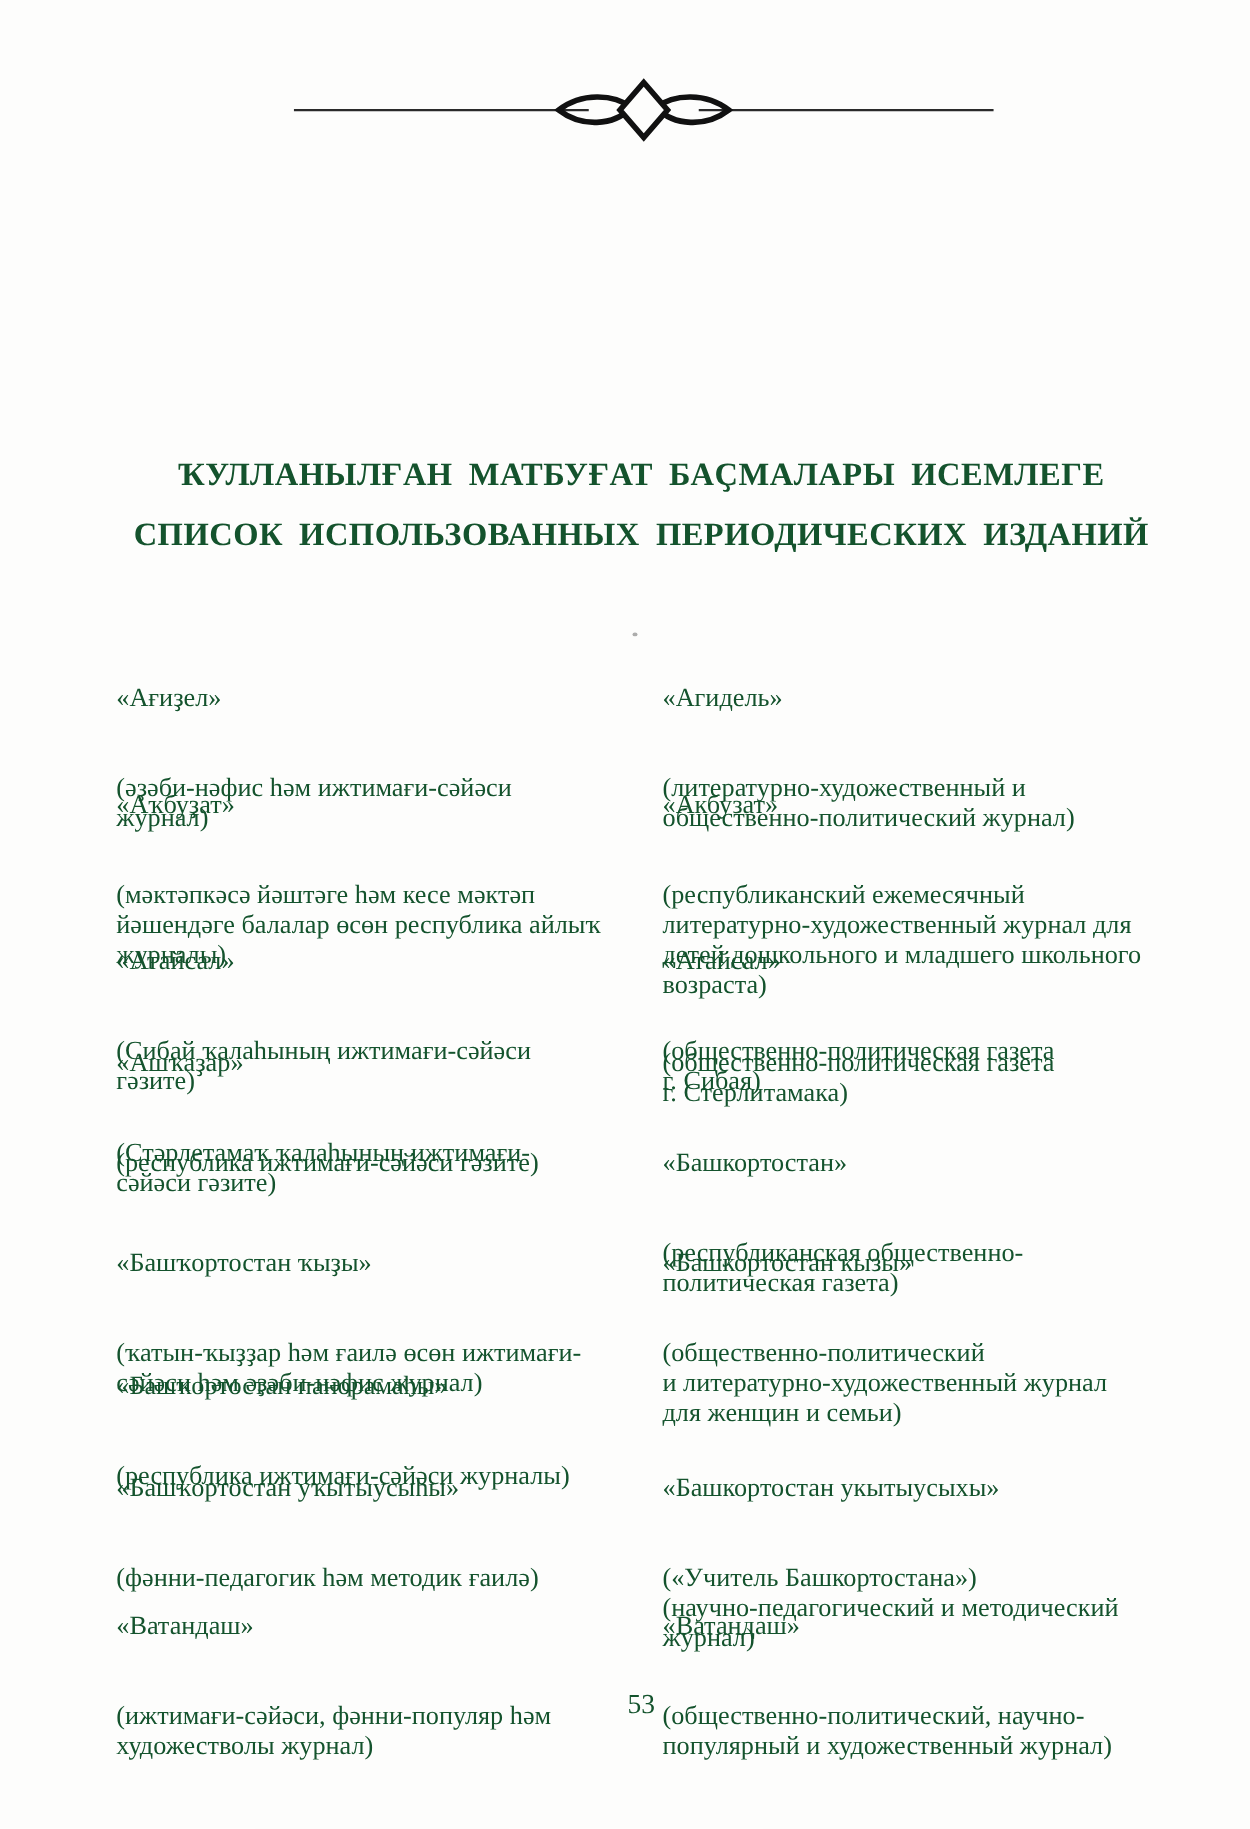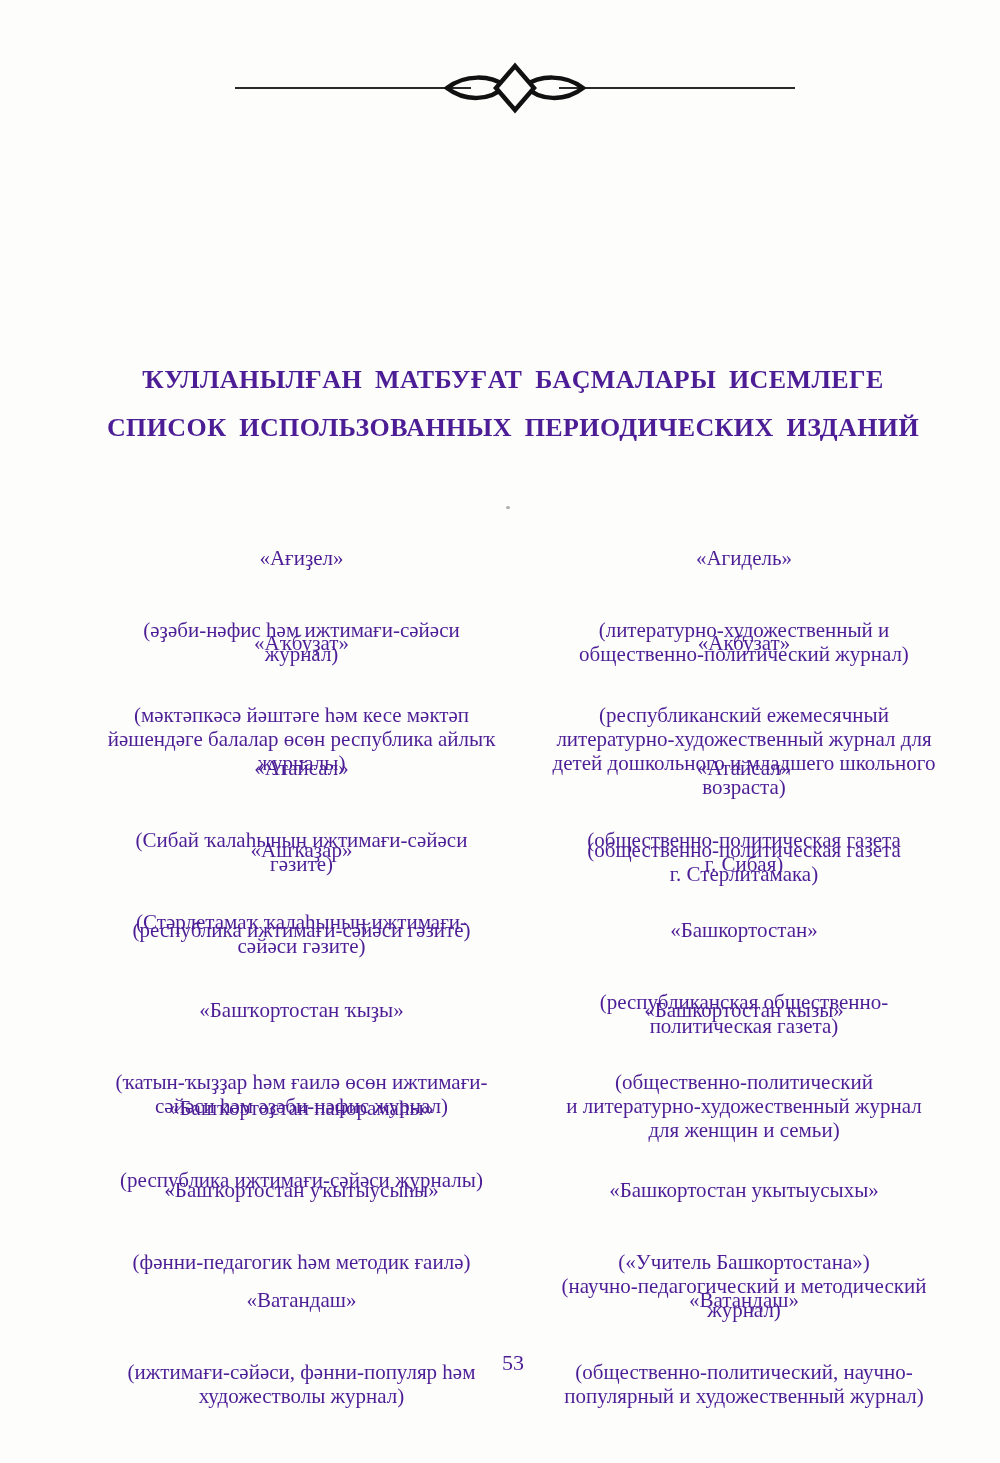--- a/index.html
+++ b/index.html
@@ -3,21 +3,21 @@
 <meta charset="utf-8">
 <style>
   html,body { margin:0; padding:0; background:#ffffff; }
   .page {
     position:relative;
     width:1000px;
     height:1463px;
     background:#fdfdfc;
     overflow:hidden;
     font-family:"Liberation Serif","DejaVu Serif",serif;
-    color:#4c1d95;
+    color:#14532d;
   }
   .divider {
     position:absolute;
     left:235px;
     top:62px;
     width:560px;
     height:52px;
   }
   .heading {
     position:absolute;
@@ -30,25 +30,24 @@
     font-size:26px;
     font-weight:bold;
     line-height:32px;
     letter-spacing:0.4px;
     word-spacing:6px;
     white-space:pre;
   }
   .heading-line + .heading-line { margin-top:16px; }
   .entry-row {
     position:absolute;
-    left:83px;
+    left:93px;
     width:885px;
     display:flex;
     align-items:flex-start;
-    text-align:center;
   }
   .cell {
     font-size:21px;
     line-height:24px;
     white-space:pre;
   }
   .cell-bashkir { width:437px; flex:none; }
   .cell-russian { width:448px; flex:none; }
   .entry-title {}
   .entry-desc {}

